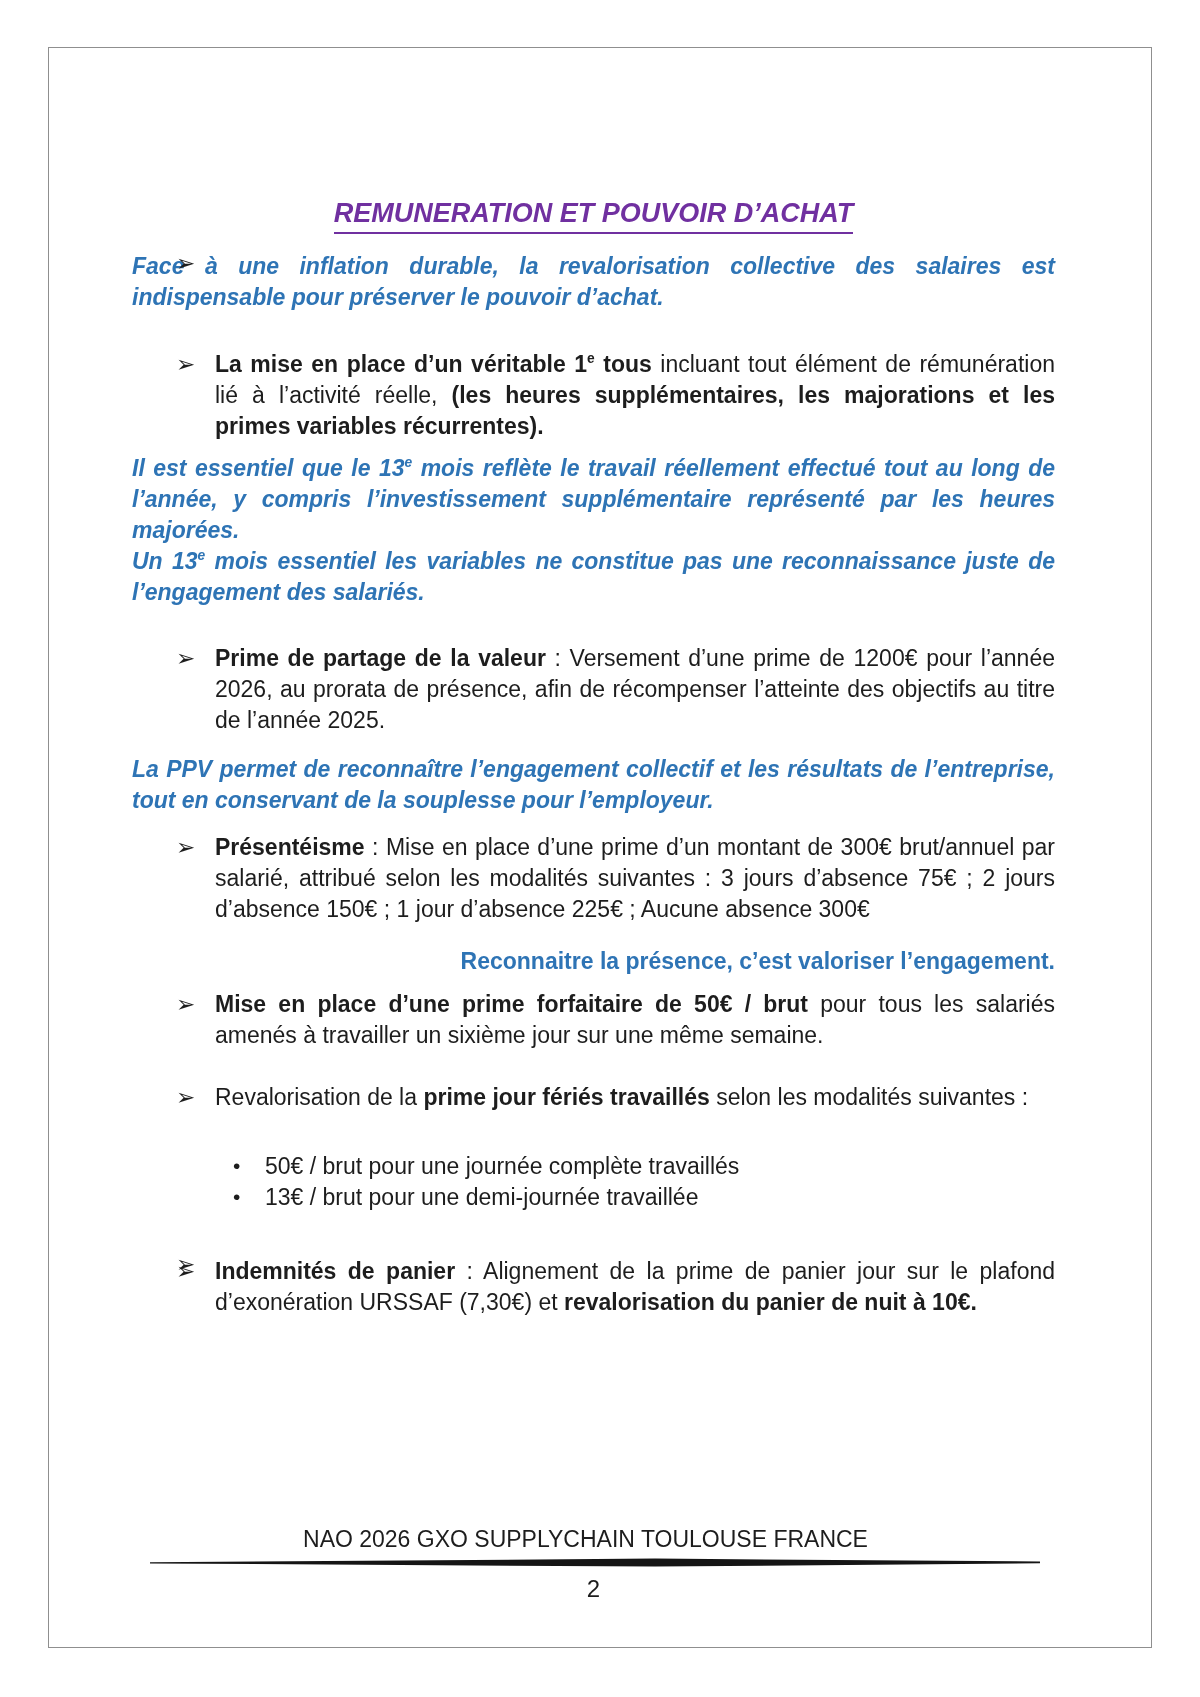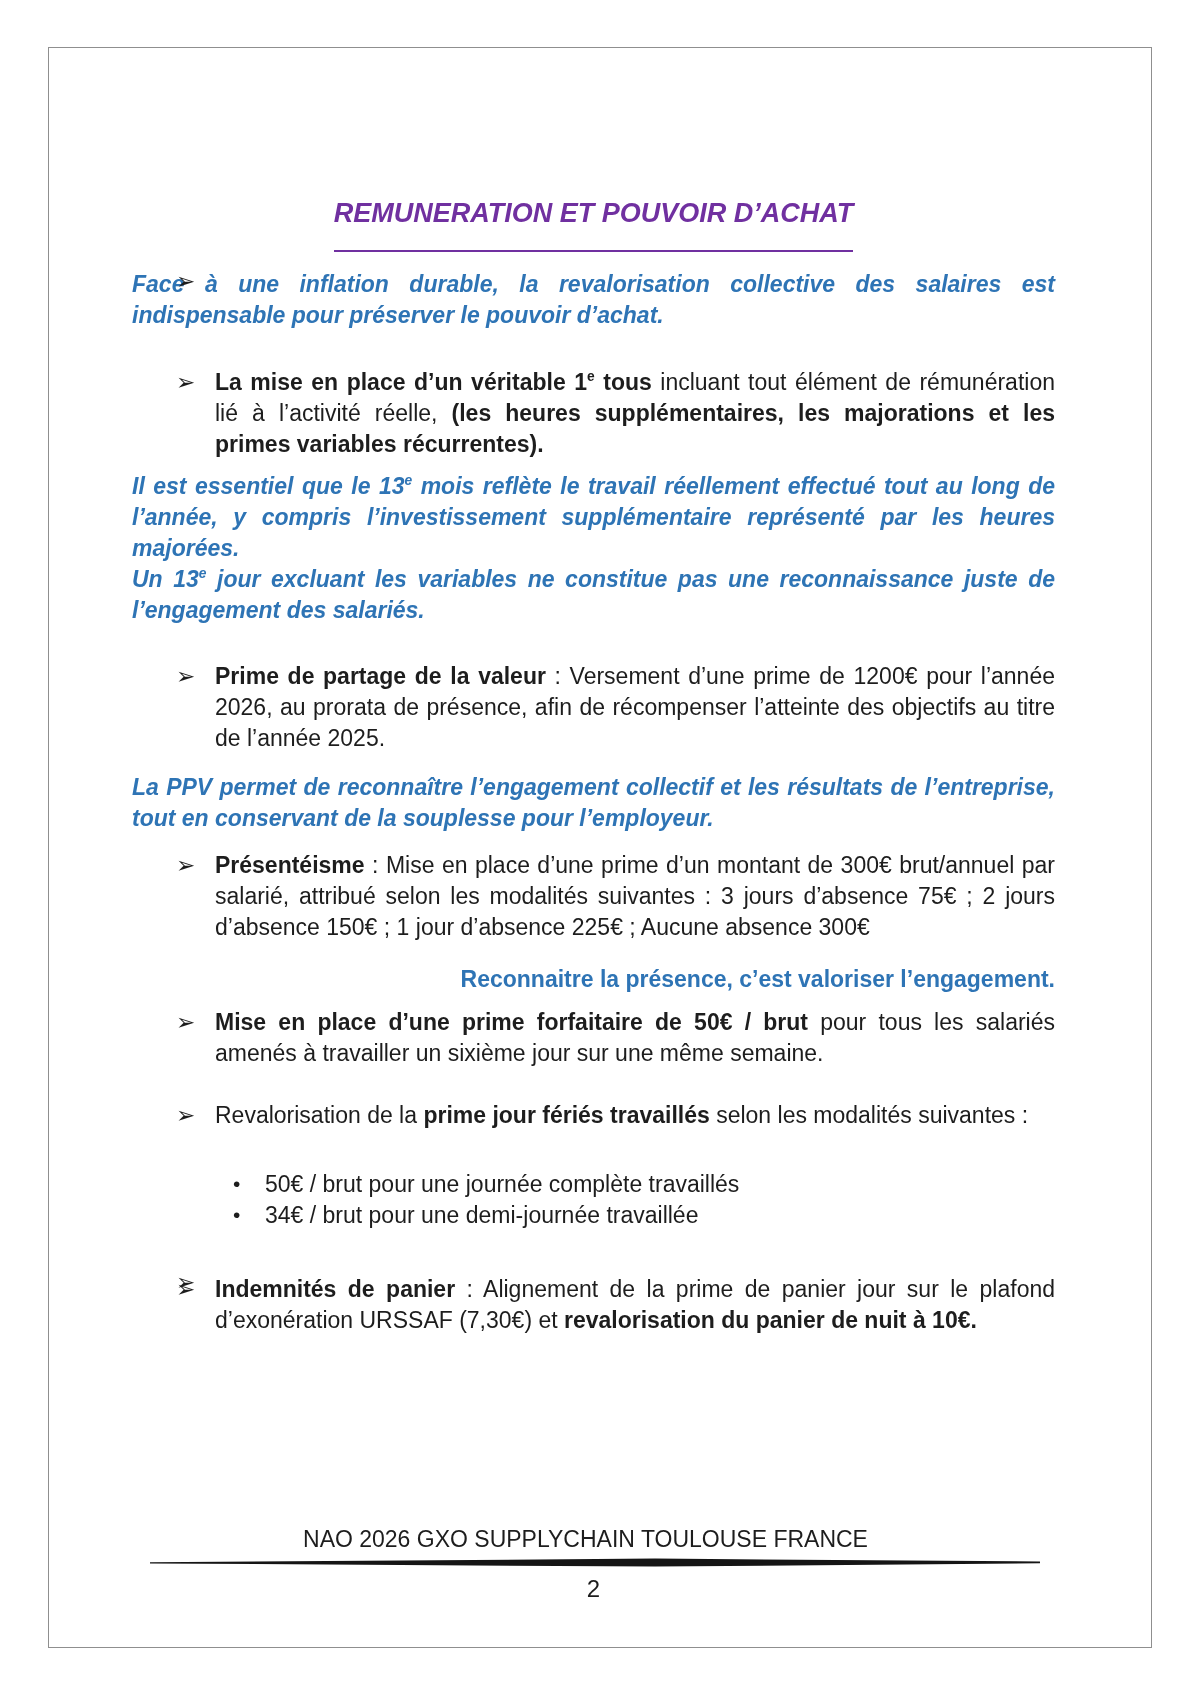--- a/index.html
+++ b/index.html
@@ -30,21 +30,21 @@
     margin:0 0 4px 0;
     font-size:27px;
     line-height:34px;
     font-weight:700;
     font-style:italic;
     color:#7030A0;
   }
   .doc-title .u{
     display:inline-block;
     border-bottom:2.5px solid #7030A0;
-    padding-bottom:20px;
+    padding-bottom:2px;
   }
   .blk{margin:0;}
   .bullet{
     position:relative;
     padding-left:83px;
   }
   .bullet .marker{
     position:absolute;
     left:44px;top:0;
     font-style:normal;
@@ -117,21 +117,21 @@
 
     <div class="blk note" style="margin-top:17px"><span>Face à une inflation durable, la revalorisation collective des salaires est indispensable pour préserver le pouvoir d’achat.</span></div>
 
     <div class="blk bullet" style="margin-top:36px">
       <span class="marker">➢</span>
       <span><span style="font-weight: 700;">La mise en place d’un véritable 1</span><sup style="font-weight: 700;">e</sup><span style="font-weight: 700;"> tous</span><span> incluant tout élément de rémunération lié à l’activité réelle, </span><span style="font-weight: 700;">(les heures supplémentaires, les majorations et les primes variables récurrentes).</span></span>
     </div>
 
     <div class="blk note" style="margin-top:11px"><span>Il est essentiel que le 13</span><sup>e</sup><span> mois reflète le travail réellement effectué tout au long de l’année, y compris l’investissement supplémentaire représenté par les heures majorées.</span></div>
 
-    <div class="blk note" style="margin-top:0"><span>Un 13</span><sup>e</sup><span> jour excluant les variables ne constitue pas une reconnaissance juste de l’engagement des salariés.</span></div>
+    <div class="blk note" style="margin-top:0"><span>Un 13</span><sup>e</sup><span> mois essentiel les variables ne constitue pas une reconnaissance juste de l’engagement des salariés.</span></div>
 
     <div class="blk bullet" style="margin-top:35px">
       <span class="marker">➢</span>
       <span><span style="font-weight: 700;">Prime de partage de la valeur</span><span> : Versement d’une prime de 1200€ pour l’année 2026, au prorata de présence, afin de récompenser l’atteinte des objectifs au titre de l’année 2025.</span></span>
     </div>
 
     <div class="blk note" style="margin-top:18px"><span>La PPV permet de reconnaître l’engagement collectif et les résultats de l’entreprise, tout en conservant de la souplesse pour l’employeur.</span></div>
 
     <div class="blk bullet" style="margin-top:16px">
       <span class="marker">➢</span>
@@ -150,21 +150,21 @@
       <span><span>Revalorisation de la </span><span style="font-weight: 700;">prime jour fériés travaillés</span><span> selon les modalités suivantes :</span></span>
     </div>
 
     <div class="blk sub" style="margin-top:38px">
       <span class="marker">•</span>
       <span><span>50€ / brut pour une journée complète travaillés</span></span>
     </div>
 
     <div class="blk sub" style="margin-top:0">
       <span class="marker">•</span>
-      <span><span>34€ / brut pour une demi-journée travaillée</span></span>
+      <span><span>13€ / brut pour une demi-journée travaillée</span></span>
     </div>
 
     <div class="blk bullet" style="margin-top:36px">
       <span class="marker">➢</span>
     </div>
 
     <div class="blk bullet" style="margin-top:43px">
       <span class="marker">➢</span>
       <span><span style="font-weight: 700;">Indemnités de panier</span><span> : Alignement de la prime de panier jour sur le plafond d’exonération URSSAF (7,30€) et </span><span style="font-weight: 700;">revalorisation du panier de nuit à 10€.</span></span>
     </div>

